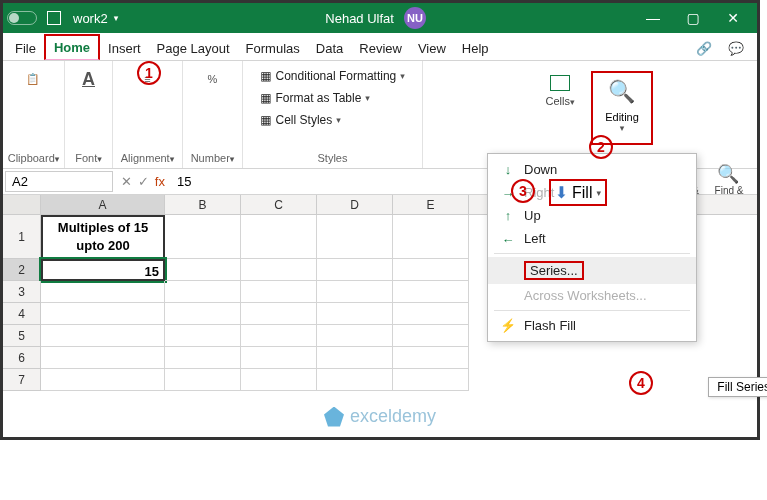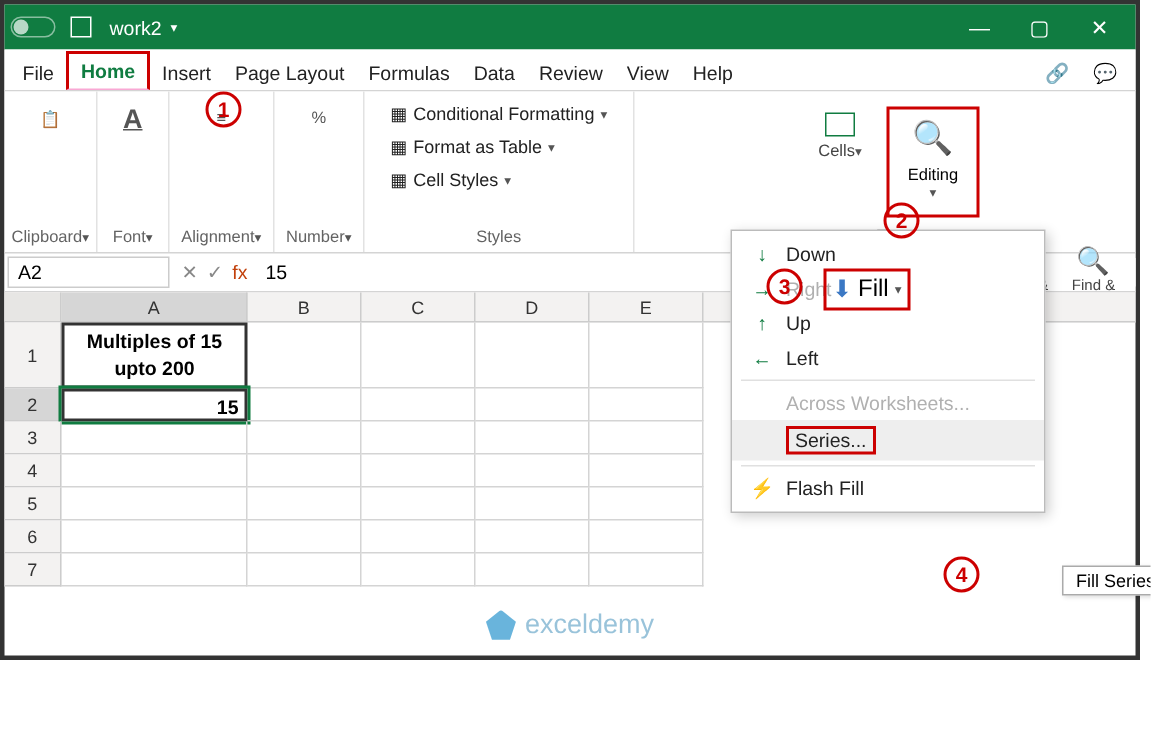--- a/index.html
+++ b/index.html
@@ -95,20 +95,24 @@
 <div class="window">
 
   <div class="titlebar">
     <div class="seg">
       <div class="autosave"></div>
       <div class="save-icon"></div>
       <span>work2</span>
       <span class="dropdown">▾</span>
     </div>
     <div class="spacer"></div>
+    <div class="seg">
+      <span style="margin-right:6px;">Nehad Ulfat</span>
+      <div class="avatar">NU</div>
+    </div>
     <div class="spacer"></div>
     <div class="winbtn">—</div>
     <div class="winbtn">▢</div>
     <div class="winbtn">✕</div>
   </div>
 
   <div class="tabs">
     <div class="tab">File</div>
     <div class="tab active red-box">Home</div>
     <div class="tab">Insert</div>
@@ -292,27 +296,27 @@
       </div>
     <div class="mitem">
         <span class="micon">↑</span>
         <span>Up</span>
       </div>
     <div class="mitem">
         <span class="micon">←</span>
         <span>Left</span>
       </div>
     <div class="sep"></div>
+    <div class="mitem highlighted">
+        <span class="micon"></span>
+        <span class="red-box" style="padding:0 4px;">Series...</span>
+      </div>
     <div class="mitem disabled">
         <span class="micon"></span>
         <span>Across Worksheets...</span>
-      </div>
-    <div class="mitem highlighted">
-        <span class="micon"></span>
-        <span class="red-box" style="padding:0 4px;">Series...</span>
       </div>
     <div class="sep"></div>
     <div class="mitem">
         <span class="micon">⚡</span>
         <span>Flash Fill</span>
       </div>
   </div>
   <div class="tooltip">Fill Series</div>
 
   <div class="circle-num" style="top:58px; left:134px;">1</div>

